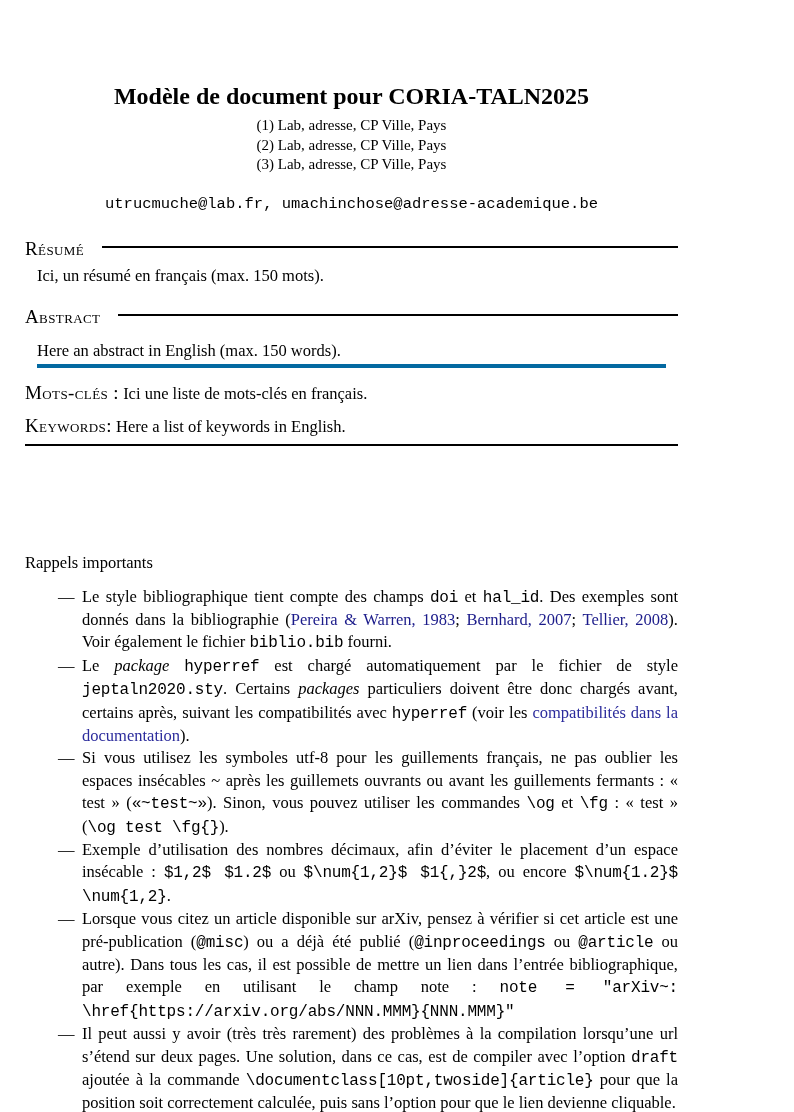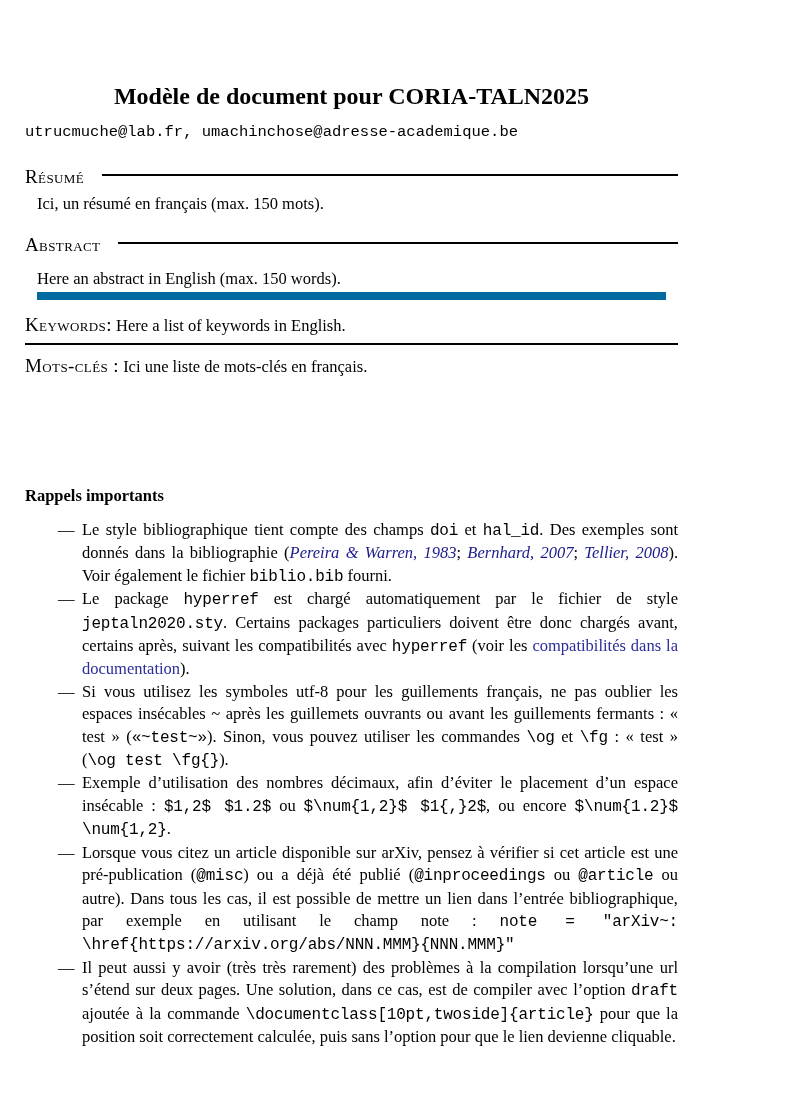--- a/index.html
+++ b/index.html
@@ -30,22 +30,22 @@
   .author { white-space: nowrap; }
   .author + .author { margin-left: 26px; }
   .author sup { font-size: 12px; line-height: 0; }
   .affils {
     margin-top: 5px;
     text-align: center;
     font-size: 15px;
     line-height: 19.5px;
   }
   .email {
-    margin-top: 12px;
-    text-align: left;
+    margin-top: 20px;
+    text-align: center;
     font-family: "Liberation Mono", "DejaVu Sans Mono", monospace;
     font-size: 15.5px;
     line-height: 18px;
   }
   .section-head {
     display: flex;
     align-items: center;
     font-size: 19px;
     line-height: 22px;
   }
@@ -58,76 +58,81 @@
     margin-bottom: 4px;
     border-bottom: 2px solid #000;
     height: 0;
   }
   .bodytext { font-size: 16.5px; line-height: 22px; margin: 12px; }
   .resume-text   { margin-top: 5px; }
   .abstract-title { margin-top: 6px; font-weight: bold; }
   .abstract-text {
     margin-top: 12px;
     padding-bottom: 2px;
-    border-bottom: 8px solid #0369a1;
+    border-bottom: 4px solid #0369a1;
   }
   .kw-line { margin: 0; font-size: 16.5px; line-height: 25px; }
   .kw-line .sc { font-size: 19px; }
   .kw-line.motscles { margin-top: 8px; }
   .kw-line.keywords { margin-top: 7px; padding-bottom: 5px; border-bottom: 2px solid #000; }
   .rappels-heading {
     margin: 106px 0 12px 0;
     font-size: 16.5px;
     line-height: 22px;
-    font-weight: bold;
+    font-weight: normal;
   }
   .list { margin-top: 4px; }
   .li { display: flex; font-size: 16.5px; line-height: 22.4px; }
   .dash { flex: none; width: 24px; margin-left: 33px; }
   .li-text { flex: 1; text-align: justify; }
   .seg-mono {
     font-family: "Liberation Mono", "DejaVu Sans Mono", monospace;
     font-size: 16px;
     letter-spacing: -0.2px;
   }
-  .seg-italic { }
-  .seg-cite { color: var(--cite-color, #1b1b8a); font-style: italic; }
+  .seg-italic { font-style: italic; }
+  .seg-cite { color: var(--cite-color, #1b1b8a); }
   .seg-link { color: var(--link-color, #2b2b9c); }
 </style>
 </head>
 <body>
 
 <div class="page">
 
   <h1 class="title">Modèle de document pour CORIA-TALN2025</h1>
 
 
+  <div class="affils">
+      <div>(1) Lab, adresse, CP Ville, Pays</div>
+      <div>(2) Lab, adresse, CP Ville, Pays</div>
+      <div>(3) Lab, adresse, CP Ville, Pays</div>
+    </div>
 
   <div class="email">utrucmuche@lab.fr, umachinchose@adresse-academique.be</div>
 
   <div class="section-head resume">
     <span class="sc">Résumé</span>
     <span class="rule"></span>
   </div>
   <p class="bodytext resume-text">Ici, un résumé en français (max. 150 mots).</p>
 
   <div class="section-head abstract">
     <span class="sc">Abstract</span>
     <span class="rule"></span>
   </div>
   <p class="bodytext abstract-text">Here an abstract in English (max. 150 words).</p>
 
+  <p class="kw-line motscles">
+    <span class="sc">Mots-clés :</span>
+    <span>Ici une liste de mots-clés en français.</span>
+  </p>
+
   <p class="kw-line keywords">
     <span class="sc">Keywords:</span>
     <span>Here a list of keywords in English.</span>
-  </p>
-
-  <p class="kw-line motscles">
-    <span class="sc">Mots-clés :</span>
-    <span>Ici une liste de mots-clés en français.</span>
   </p>
 
   <h2 class="rappels-heading">Rappels importants</h2>
 
   <div class="list" id="rappels-list">
       <div class="li">
         <span class="dash">—</span>
         <div class="li-text"><span class="seg-plain">Le style bibliographique tient compte des champs </span><span class="seg-mono">doi</span><span class="seg-plain"> et </span><span class="seg-mono">hal_id</span><span class="seg-plain">. Des exemples sont donnés dans la bibliographie (</span><span class="seg-cite">Pereira &amp; Warren, 1983</span><span class="seg-plain">; </span><span class="seg-cite">Bernhard, 2007</span><span class="seg-plain">; </span><span class="seg-cite">Tellier, 2008</span><span class="seg-plain">). Voir également le fichier </span><span class="seg-mono">biblio.bib</span><span class="seg-plain"> fourni.</span></div>
       </div>
       <div class="li">

